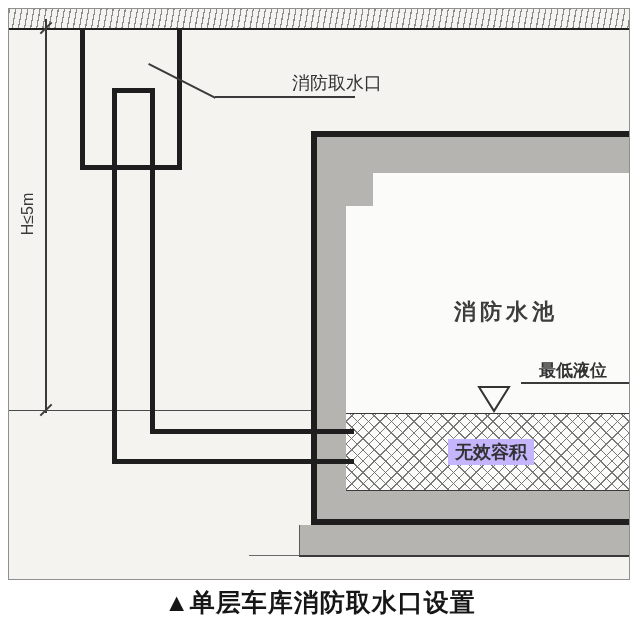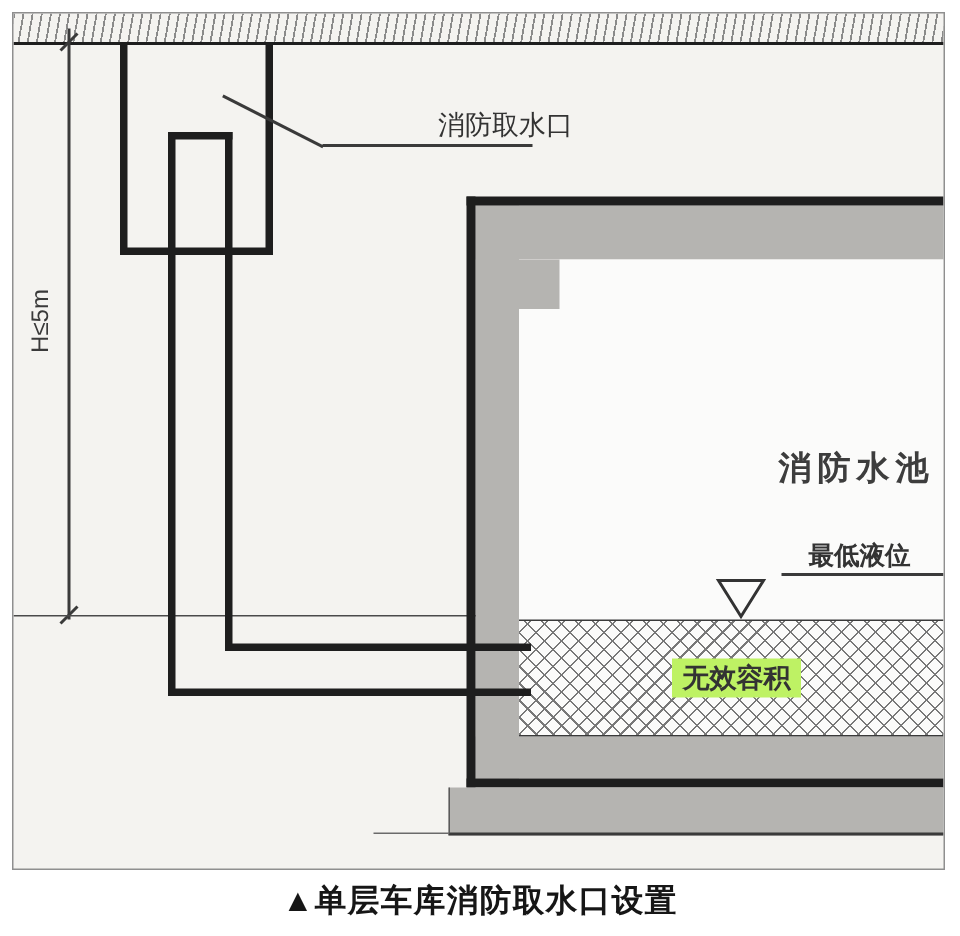--- a/index.html
+++ b/index.html
@@ -58,31 +58,31 @@
   .tank-footing{left:290px;top:516px;width:330px;height:32px;
     border-left:1px solid #5a5a5a;border-bottom:2px solid #3a3a3a;box-sizing:border-box;}
   .floor-line{left:240px;top:546px;width:50px;height:1px;background:#6a6a6a;}
   
   .hatch-band{left:337px;top:404px;width:283px;height:78px;background:#fbfbfa;
     border-top:1px solid #3a3a3a;border-bottom:1px solid #3a3a3a;box-sizing:border-box;
     background-image:
       repeating-linear-gradient(45deg,var(--hatch,#787878) 0 1px,transparent 1px 8px),
       repeating-linear-gradient(-45deg,var(--hatch,#787878) 0 1px,transparent 1px 8px);}
   
-  .pool-label{left:380px;top:288px;width:234px;text-align:right;font-size:22px;
+  .pool-label{left:380px;top:288px;width:234px;text-align:center;font-size:22px;
     font-weight:bold;letter-spacing:4px;color:#3d3d3d;z-index:8;}
   .lowest-level-line{left:512px;top:373px;width:108px;height:1.5px;background:#3a3a3a;z-index:8;}
   .lowest-level-label{left:508px;top:350px;width:112px;text-align:center;font-size:17px;
     font-weight:bold;color:#333;z-index:8;white-space:nowrap;}
   .level-triangle{left:468px;top:376px;width:34px;height:28px;z-index:8;}
   .dead-volume-label{left:482px;top:443px;transform:translate(-50%,-50%);
-    background:#bef264;padding:1px 7px;font-size:18px;font-weight:bold;color:#333;
+    background:#c4b5fd;padding:1px 7px;font-size:18px;font-weight:bold;color:#333;
     z-index:8;white-space:nowrap;}
   
-  .caption{left:0;top:586px;width:640px;text-align:center;font-size:21px;
+  .caption{left:0;top:586px;width:640px;text-align:center;font-size:25px;
     font-weight:bold;color:#161616;letter-spacing:1px;}
 </style>
 </head>
 <body>
 
 <div class="canvas">
   <div class="abs frame">
 
     <div class="abs ground-hatch"></div>
     <div class="abs ground-line"></div>

